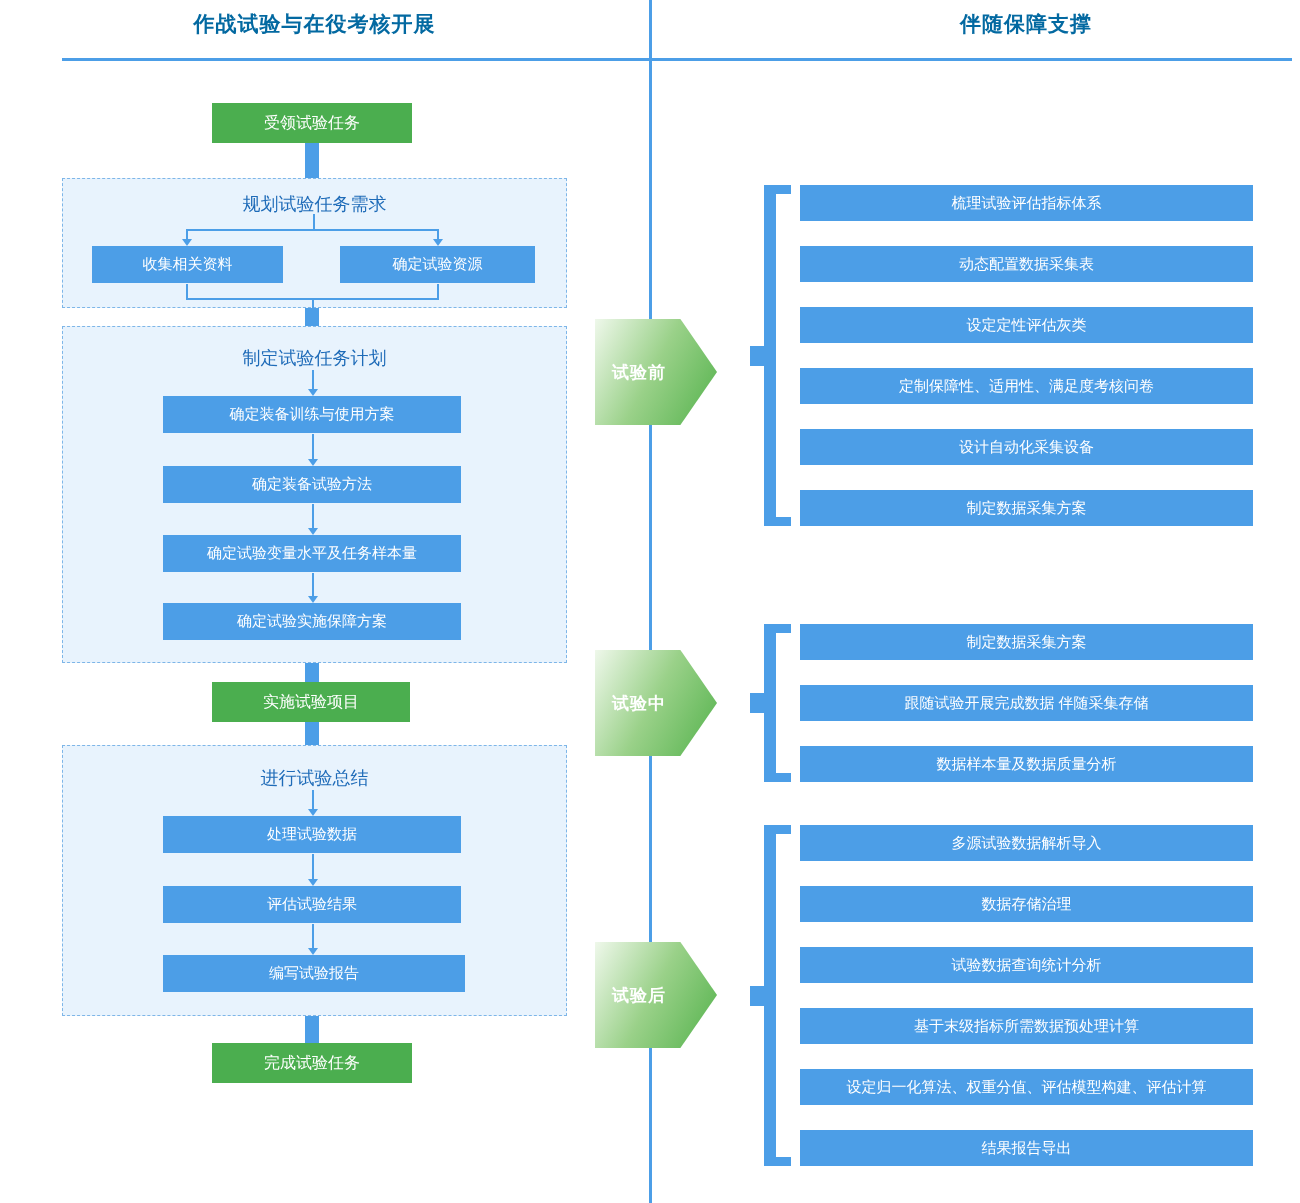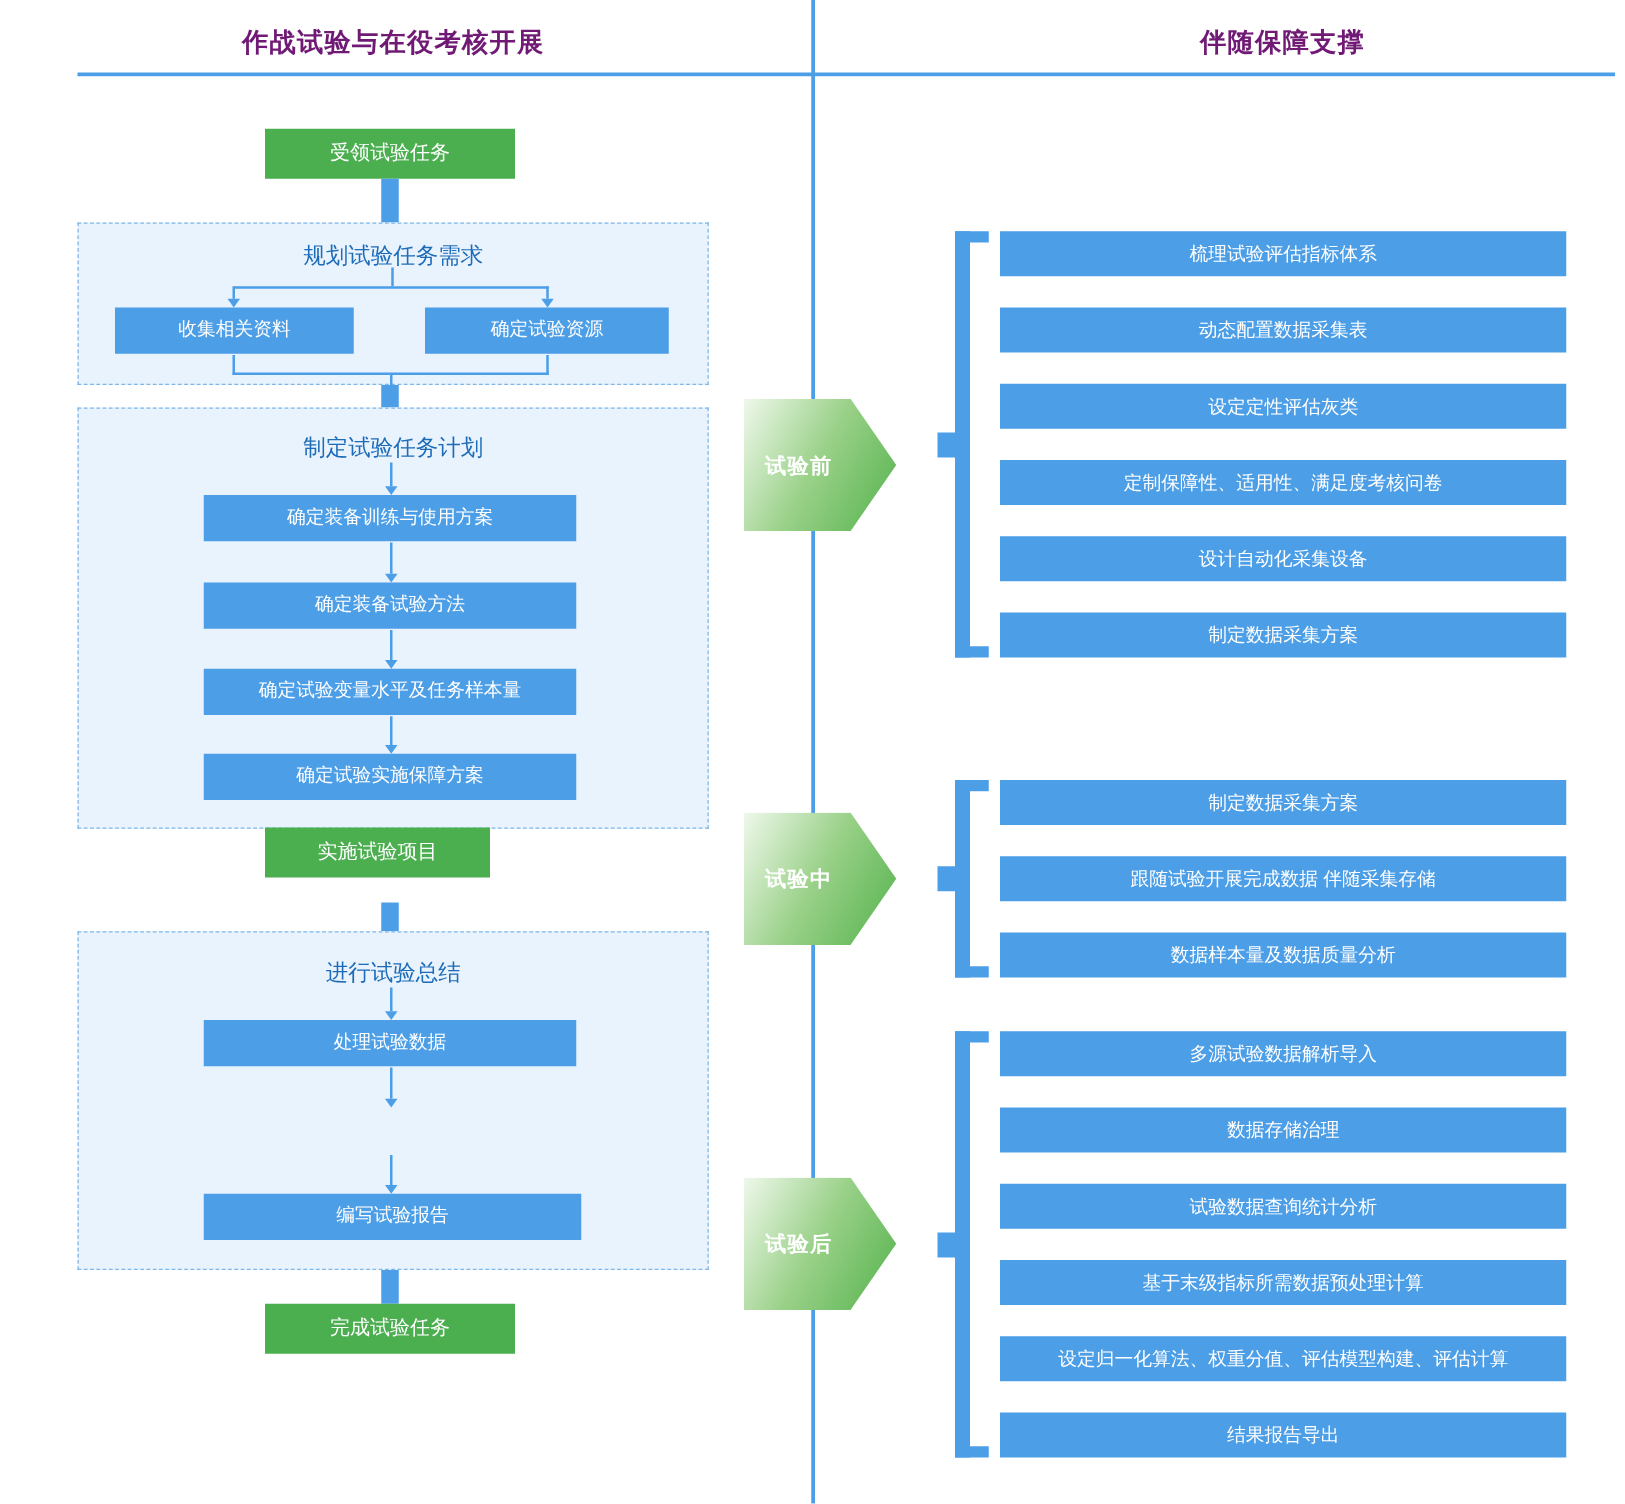--- a/index.html
+++ b/index.html
@@ -1,19 +1,19 @@
 <!DOCTYPE html>
 <html><head>
 <meta charset="utf-8">
 <style>
   html,body { margin:0; padding:0; background:#ffffff; }
   body { font-family:"Liberation Sans","DejaVu Sans",sans-serif; }
   .canvas { position:relative; width:1300px; height:1203px; background:#ffffff; overflow:hidden; }
 
-  .title { position:absolute; top:20px; font-size:21px; font-weight:bold; color:#701a75; text-align:center; letter-spacing:1px; }
+  .title { position:absolute; top:10px; font-size:21px; font-weight:bold; color:#0369a1; text-align:center; letter-spacing:1px; }
 
   .divider { position:absolute; left:649px; top:0; width:3px; height:1203px; background:#4C9EE7; }
   .hline { position:absolute; height:2px; background:#4C9EE7; }
   .vline { position:absolute; width:2px; background:#4C9EE7; }
 
   .node { position:absolute; display:flex; align-items:center; justify-content:center;
           background:#4C9EE7; color:#ffffff; font-size:15px; text-align:center; line-height:1.25; }
   .node.green { background:#4BAE4F; font-size:16px; }
 
   .dashed-group { position:absolute; border:1px dashed #7EB6E8; background:#E8F3FD; box-sizing:border-box; }
@@ -77,28 +77,29 @@
   <div class="varrow" style="left:312px;top:370px;height:19px"></div>
   <div class="node" style="left:163px;top:396px;width:298px;height:37px">确定装备训练与使用方案</div>
   <div class="varrow" style="left:312px;top:434px;height:25px"></div>
   <div class="node" style="left:163px;top:466px;width:298px;height:37px">确定装备试验方法</div>
   <div class="varrow" style="left:312px;top:504px;height:24px"></div>
   <div class="node" style="left:163px;top:535px;width:298px;height:37px">确定试验变量水平及任务样本量</div>
   <div class="varrow" style="left:312px;top:573px;height:23px"></div>
   <div class="node" style="left:163px;top:603px;width:298px;height:37px">确定试验实施保障方案</div>
 
   <div class="thickbar" style="top:663px;height:19px"></div>
-  <div class="node green" style="left:212px;top:662px;width:180px;height:40px">实施试验项目</div>
+  <div class="node green" style="left:212px;top:682px;width:198px;height:40px">实施试验项目</div>
   <div class="thickbar" style="top:722px;height:23px"></div>
 
   <div class="dashed-group" style="left:62px;top:745px;width:505px;height:271px"></div>
   <div class="group-label" style="left:64px;top:766px;width:501px">进行试验总结</div>
   <div class="varrow" style="left:312px;top:790px;height:19px"></div>
   <div class="node" style="left:163px;top:816px;width:298px;height:37px">处理试验数据</div>
   <div class="varrow" style="left:312px;top:854px;height:25px"></div>
+  <div class="node" style="left:163px;top:886px;width:298px;height:37px">评估试验结果</div>
   <div class="varrow" style="left:312px;top:924px;height:24px"></div>
   <div class="node" style="left:163px;top:955px;width:302px;height:37px">编写试验报告</div>
 
   <div class="thickbar" style="top:1016px;height:27px"></div>
   <div class="node green" style="left:212px;top:1043px;width:200px;height:40px">完成试验任务</div>
 
   <div class="stage-arrow" style="top:319px">试验前</div>
   <div class="stage-arrow" style="top:650px">试验中</div>
   <div class="stage-arrow" style="top:942px">试验后</div>
 

